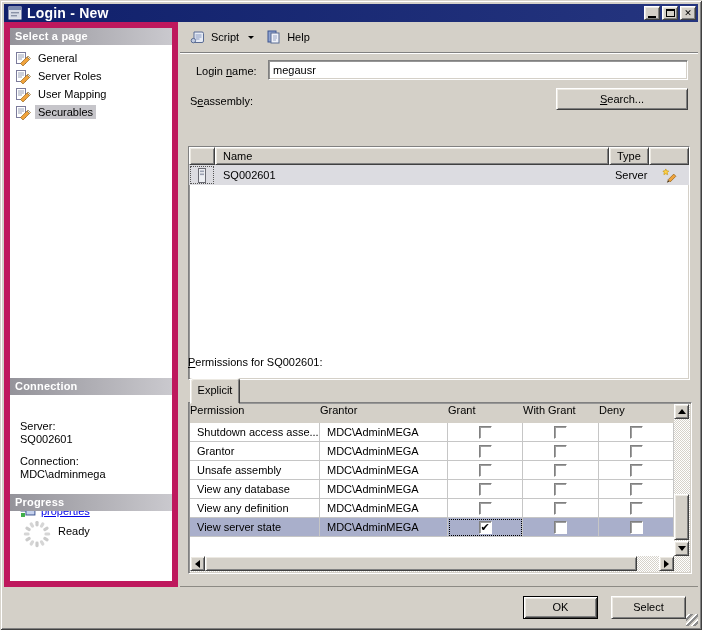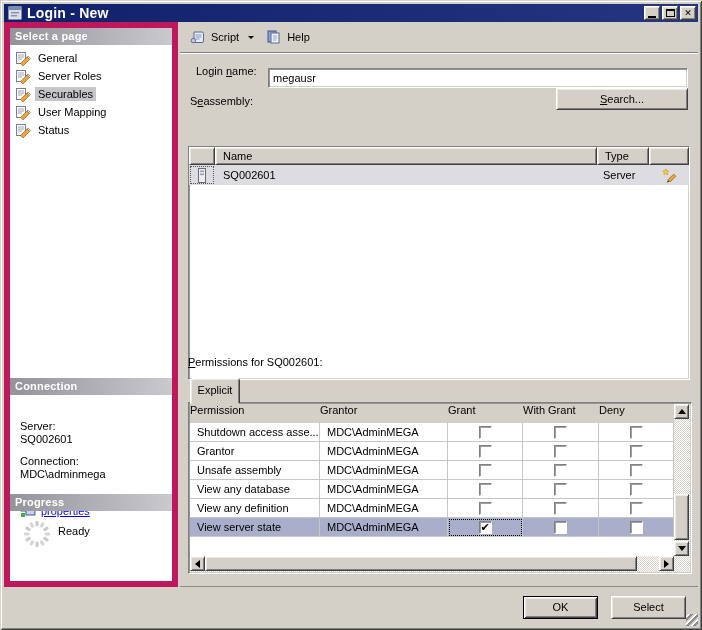--- a/index.html
+++ b/index.html
@@ -52,34 +52,34 @@
     border-top:3px solid #000;margin-left:4px;}
 
   
   .content{position:absolute;left:180px;top:54px;width:518px;height:533px;
     border-bottom:1px solid #8c8a84;}
   .lbl{position:absolute;white-space:nowrap;}
   .ak{text-decoration:underline;}
   .sunken{border:1px solid #808080;border-right-color:#fff;border-bottom-color:#fff;
     box-shadow:inset 1px 1px 0 rgba(64,64,64,.55), inset -1px -1px 0 #d4d0c8;}
   .login-box{position:absolute;left:88px;top:6px;width:420px;height:20px;background:#fff;
-    padding:3px 15px 0 4px;margin-top:8px;}
+    padding:3px 15px 0 4px;}
   .btn{background:#d4d0c8;text-align:center;font-size:11px;cursor:default;}
   .search-btn{position:absolute;left:376px;top:34px;width:132px;height:22px;padding-top:4px;}
 
   
   .sec-grid{position:absolute;left:8px;top:62px;width:502px;height:234px;background:#fff;margin-top:30px;}
   .ghead{display:flex;background:#d4d0c8;}
   .ghead .hcell{border:1px solid;border-color:#fff #404040 #404040 #fff;
     box-shadow:inset 1px 1px 0 #ece9e2, inset -1px -1px 0 #808080;
     padding:2px 0 0 7px;overflow:hidden;white-space:nowrap;}
   .sec-grid .hcell{height:18px;}
   .sec-c0{width:26px;flex:none;}
   .sec-c1{flex:1;}
-  .sec-c2{width:52px;flex:none;}
+  .sec-c2{width:40px;flex:none;}
   .sec-c3{width:40px;flex:none;}
   .sec-row{display:flex;height:20px;background:#dcdce1;align-items:center;}
   .sec-row .sec-c0{display:flex;align-items:center;justify-content:center;height:100%;
     outline:1px dotted #555;outline-offset:-2px;}
   .sec-row .sec-c1{padding-left:8px;}
   .sec-row .sec-c2{padding-left:6px;}
   .sec-row .sec-c3{display:flex;align-items:center;justify-content:center;}
 
   
   .tab{position:absolute;left:10px;top:324px;width:50px;height:26px;background:#d4d0c8;
@@ -175,49 +175,40 @@
   <div class="page-item">
     <svg width="16" height="16" viewBox="0 0 16 16">
       <rect x="1.5" y="2.5" width="9" height="11" fill="#fff" stroke="#7b7b9b"></rect>
       <path d="M3 5 h6 M3 7 h6 M3 9 h4" stroke="#9aa2b8" stroke-width="1"></path>
       <path d="M5.5 13.5 L12 7 L14.5 9.5 L8 16 Z" fill="#f0a33c" stroke="#8a5a10" stroke-width=".6"></path>
       <path d="M12 7 L13 6 L15.5 8.5 L14.5 9.5 Z" fill="#e8e8e8" stroke="#8a5a10" stroke-width=".6"></path>
     </svg>
     <span class="page-label">Server Roles</span>
   </div>
 
+  <div class="page-item">
+    <svg width="16" height="16" viewBox="0 0 16 16">
+      <rect x="1.5" y="2.5" width="9" height="11" fill="#fff" stroke="#7b7b9b"></rect>
+      <path d="M3 5 h6 M3 7 h6 M3 9 h4" stroke="#9aa2b8" stroke-width="1"></path>
+      <path d="M5.5 13.5 L12 7 L14.5 9.5 L8 16 Z" fill="#f0a33c" stroke="#8a5a10" stroke-width=".6"></path>
+      <path d="M12 7 L13 6 L15.5 8.5 L14.5 9.5 Z" fill="#e8e8e8" stroke="#8a5a10" stroke-width=".6"></path>
+    </svg>
+    <span class="page-label">User Mapping</span>
+  </div>
+
   <div class="page-item selected">
     <svg width="16" height="16" viewBox="0 0 16 16">
       <rect x="1.5" y="2.5" width="9" height="11" fill="#fff" stroke="#7b7b9b"></rect>
       <path d="M3 5 h6 M3 7 h6 M3 9 h4" stroke="#9aa2b8" stroke-width="1"></path>
       <path d="M5.5 13.5 L12 7 L14.5 9.5 L8 16 Z" fill="#f0a33c" stroke="#8a5a10" stroke-width=".6"></path>
       <path d="M12 7 L13 6 L15.5 8.5 L14.5 9.5 Z" fill="#e8e8e8" stroke="#8a5a10" stroke-width=".6"></path>
     </svg>
     <span class="page-label">Securables</span>
   </div>
 
-  <div class="page-item">
-    <svg width="16" height="16" viewBox="0 0 16 16">
-      <rect x="1.5" y="2.5" width="9" height="11" fill="#fff" stroke="#7b7b9b"></rect>
-      <path d="M3 5 h6 M3 7 h6 M3 9 h4" stroke="#9aa2b8" stroke-width="1"></path>
-      <path d="M5.5 13.5 L12 7 L14.5 9.5 L8 16 Z" fill="#f0a33c" stroke="#8a5a10" stroke-width=".6"></path>
-      <path d="M12 7 L13 6 L15.5 8.5 L14.5 9.5 Z" fill="#e8e8e8" stroke="#8a5a10" stroke-width=".6"></path>
-    </svg>
-    <span class="page-label">User Mapping</span>
-  </div>
-
-  <div class="page-item">
-    <svg width="16" height="16" viewBox="0 0 16 16">
-      <rect x="1.5" y="2.5" width="9" height="11" fill="#fff" stroke="#7b7b9b"></rect>
-      <path d="M3 5 h6 M3 7 h6 M3 9 h4" stroke="#9aa2b8" stroke-width="1"></path>
-      <path d="M5.5 13.5 L12 7 L14.5 9.5 L8 16 Z" fill="#f0a33c" stroke="#8a5a10" stroke-width=".6"></path>
-      <path d="M12 7 L13 6 L15.5 8.5 L14.5 9.5 Z" fill="#e8e8e8" stroke="#8a5a10" stroke-width=".6"></path>
-    </svg>
-    <span class="page-label">Status</span>
-  </div>
 </div>
 
     <div class="side-header">Connection</div>
     <div class="conn-body">
       <div>Server:</div>
       <div>SQ002601</div>
       <div class="spacer"></div>
       <div>Connection:</div>
       <div>MDC\adminmega</div>
       <div class="link-row">

